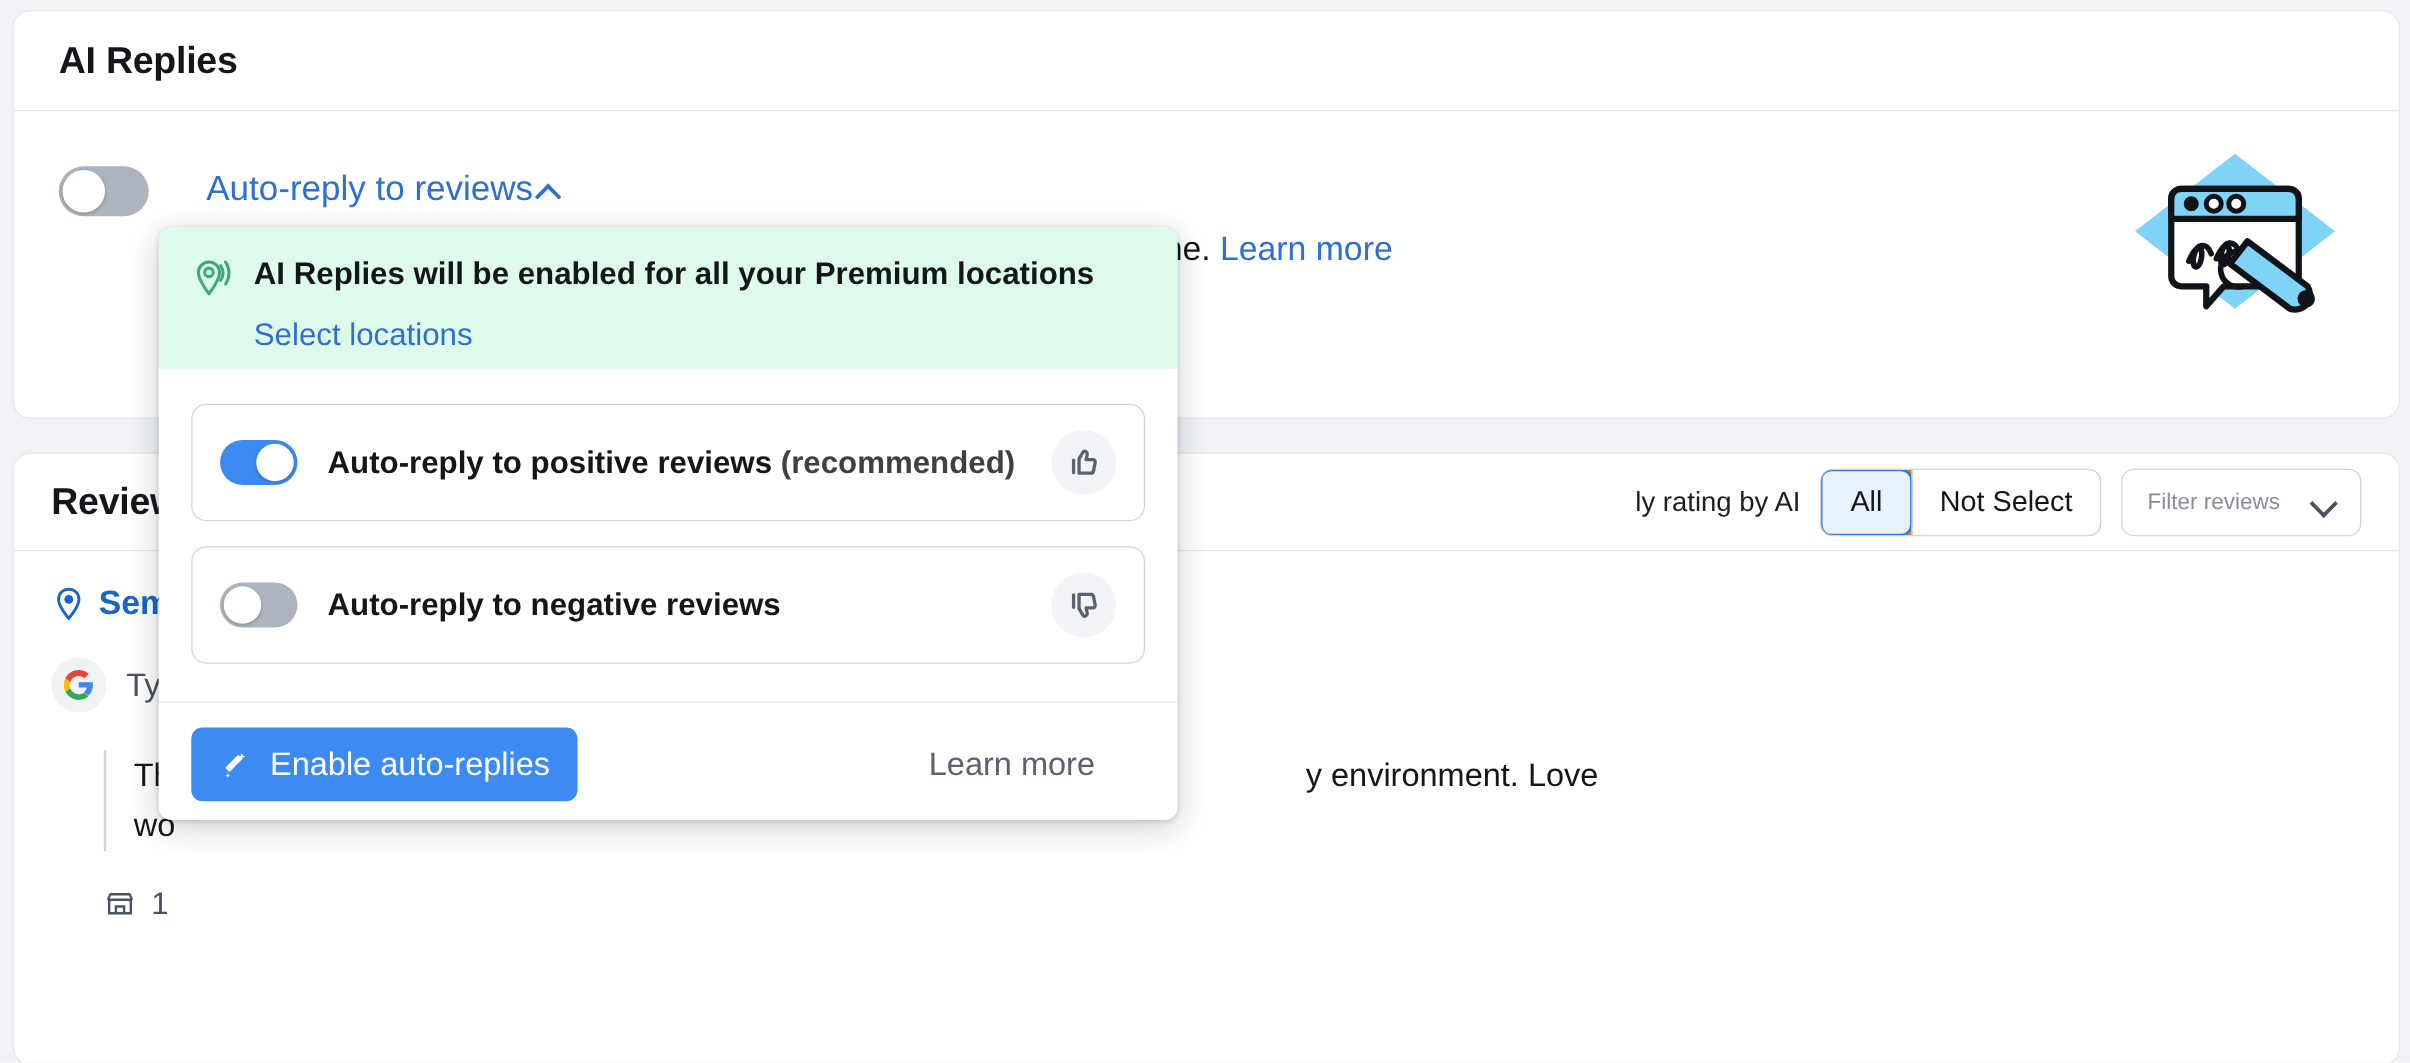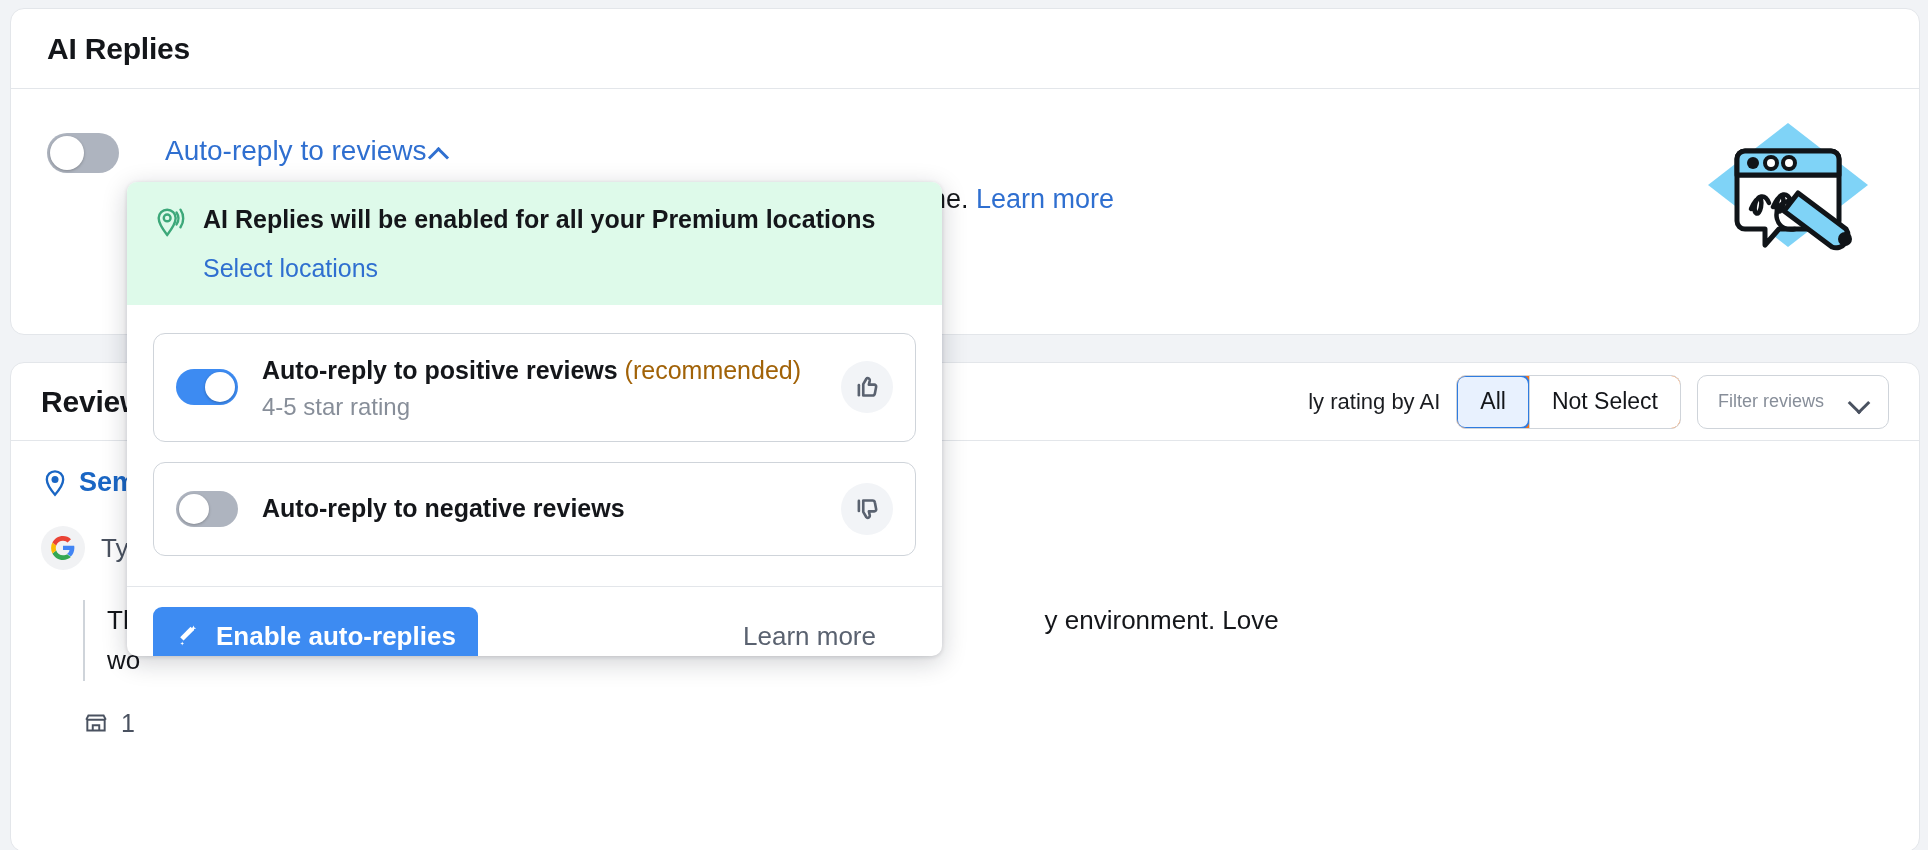--- a/index.html
+++ b/index.html
@@ -147,21 +147,21 @@
     left: 127px; top: 182px;
     width: 815px; height: 474px;
     background: #ffffff;
     border-radius: 10px;
     box-shadow: 0 6px 26px rgba(16,22,34,.20), 0 1px 4px rgba(16,22,34,.14);
     overflow: hidden;
     display: flex; flex-direction: column;
   }
   .popup-banner {
     background: #defaea;
-    padding: 22px 26px 22px 26px;
+    padding: 22px 26px 12px 26px;
   }
   .banner-top { display: flex; align-items: flex-start; gap: 16px; }
   .banner-title {
     font-size: 25px; font-weight: bold; color: #14161a; line-height: 1.25;
   }
   .banner-link {
     display: block; margin-top: 14px; margin-left: 50px;
     color: #2f6fd0; font-size: 25px; cursor: pointer;
   }
 
@@ -169,39 +169,39 @@
 
   .opt-row {
     display: flex; align-items: center; gap: 24px;
     border: 1px solid #cfd4da; border-radius: 12px;
     padding: 20px 22px;
     margin-bottom: 20px;
     background: #fff;
   }
   .opt-texts { flex: 1; }
   .opt-title { font-size: 25px; color: #14161a; font-weight: bold; line-height: 1.3; }
-  .opt-title .soft { color: #a16207; font-weight: normal; }
+  .opt-title .soft { color: #404040; font-weight: bold; }
   .opt-sub { font-size: 24px; color: #878e99; margin-top: 6px; }
   .icon-circle {
     flex: none; width: 52px; height: 52px; border-radius: 50%;
     background: #f2f4f7;
     display: flex; align-items: center; justify-content: center;
   }
 
   .popup-footer {
     border-top: 1px solid #e3e6ea;
     padding: 20px 26px 24px 26px;
     display: flex; align-items: center;
   }
   .primary-btn {
-    display: inline-flex; align-items: center; gap: 14px;
+    display: inline-flex; align-items: flex-end; gap: 14px;
     background: #3d8bf2; color: #fff;
     border: none; border-radius: 9px;
     padding: 14px 22px;
-    font-size: 26px; font-weight: bold;
+    font-size: 26px; font-weight: normal;
     font-family: inherit; cursor: pointer;
   }
   .footer-link {
     margin-left: auto; margin-right: 40px;
     color: #5a6270; font-size: 26px; cursor: pointer;
   }
 </style>
 </head>
 <body>
 
@@ -326,21 +326,20 @@
 
       <div class="opt-row">
         <div class="toggle on small">
           <div class="knob"></div>
         </div>
         <div class="opt-texts">
           <div class="opt-title">
             <span>Auto-reply to positive reviews</span>
             <span class="soft">(recommended)</span>
           </div>
-          <div class="opt-sub">4-5 star rating</div>
         </div>
         <div class="icon-circle">
           <svg width="30" height="30" viewBox="0 0 24 24">
             <path d="M5.5 10.5v8" stroke="#5a6270" stroke-width="2.1" stroke-linecap="round" fill="none"></path>
             <path d="M9 18.8h7.4a1.9 1.9 0 0 0 1.9-1.6l1-5.3a1.5 1.5 0 0 0-1.5-1.8h-4.3l.7-3.1c.2-1.1-.5-2.1-1.6-2.2-.5 0-.9.2-1.1.6L9 9.7z" fill="none" stroke="#5a6270" stroke-width="2.1" stroke-linejoin="round"></path>
           </svg>
         </div>
       </div>
 
       <div class="opt-row">

